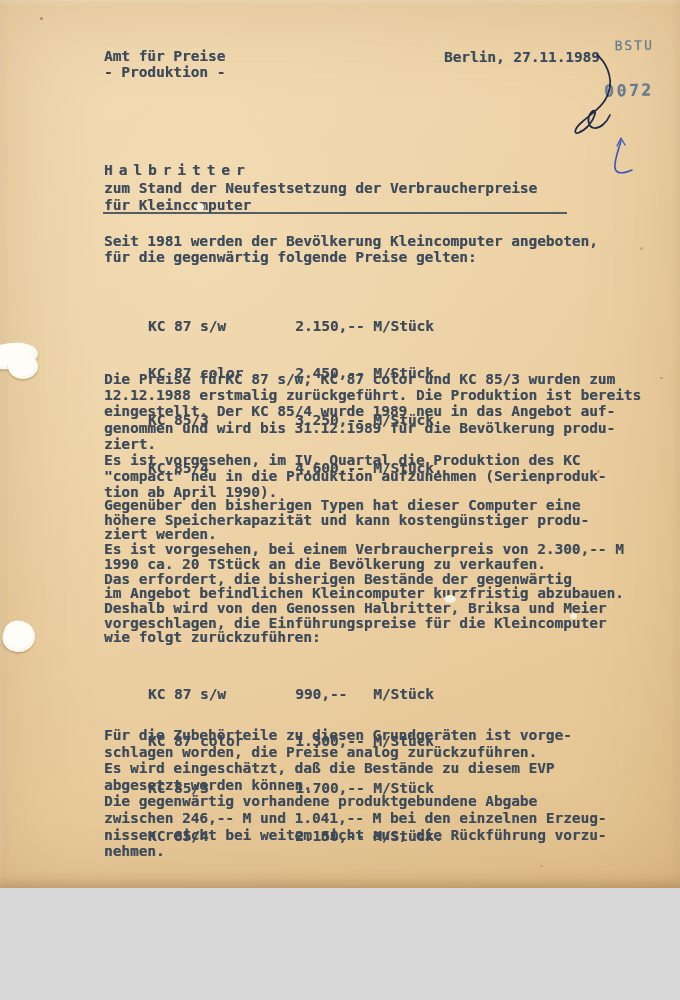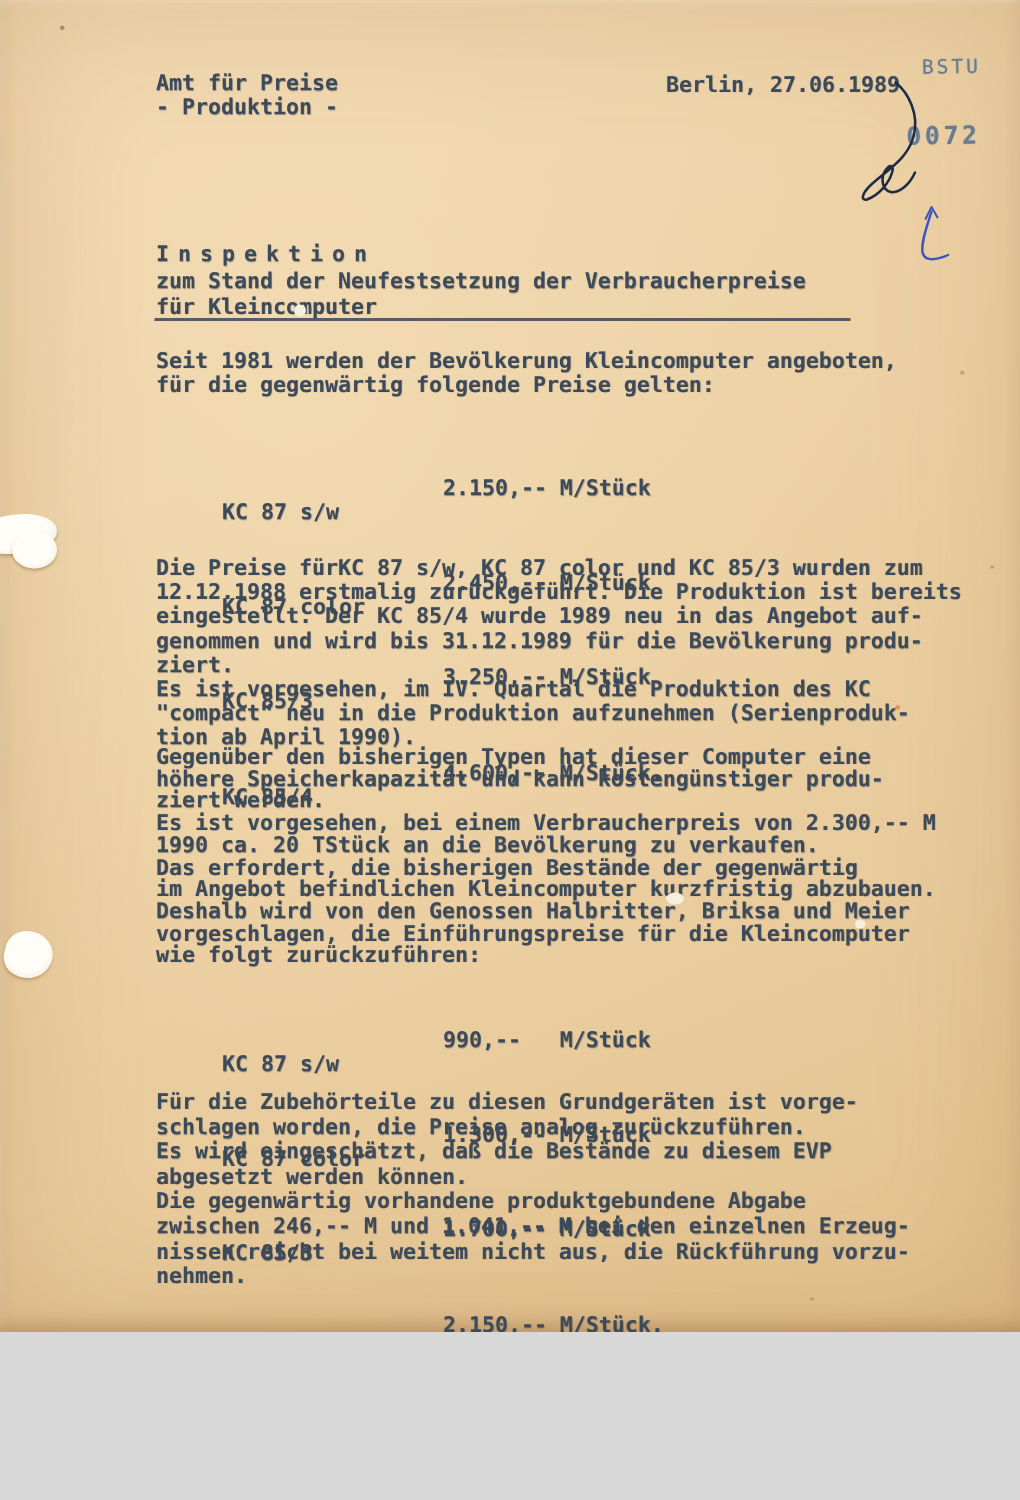--- a/index.html
+++ b/index.html
@@ -35,21 +35,21 @@
   .stamp .l1{font-size:13px;letter-spacing:2px;padding-left:12px;}
   .stamp .l2{font-size:16.5px;font-weight:bold;letter-spacing:2.5px;}
   .title{left:104px;top:162px;font-weight:bold;letter-spacing:6px;}
   .subtitle{left:104px;top:180px;line-height:17px;}
   .rule{left:103px;top:212px;width:464px;height:1.7px;background:#3d4a5a;opacity:.88;}
   .intro{left:104px;top:233px;line-height:16.4px;}
   .ptable{left:148px;line-height:15.8px;}
   .t-current{top:287px;}
   .t-proposed{top:655px;}
   .prow{display:flex;}
-  .c-model{width:17ch;margin-top:16px;}
+  .c-model{width:17ch;}
   .c-price{width:8ch;text-align:left;}
   .c-unit{margin-left:1ch;}
   .para-production{left:104px;top:371px;line-height:16.2px;}
   .para-proposal{left:104px;top:498px;line-height:14.7px;}
   .para-closing{left:104px;top:727px;line-height:16.6px;}
   .damage{position:absolute;background:radial-gradient(ellipse at 45% 40%, #fefdf8 55%, #f2ecdc 85%, #e8ddc4 100%);box-shadow:0 1.5px 2px rgba(120,80,30,.35);}
   .dmgA1{left:-16px;top:343px;width:54px;height:26px;border-radius:48%;transform:rotate(-6deg);}
   .dmgA2{left:8px;top:354px;width:30px;height:25px;border-radius:50%;}
   .dmgB{left:3px;top:621px;width:32px;height:31px;border-radius:48% 52% 55% 45%;transform:rotate(14deg);}
   .fleck{position:absolute;background:#f7efdd;border-radius:50%;filter:blur(.4px);}
@@ -64,23 +64,23 @@
 
 <div class="paper">
 
   <div class="abs stamp">
     <div class="l1">BSTU</div>
     <div class="l2">0072</div>
   </div>
 
   <div class="abs tw sender"><span>Amt für Preise</span><br><span>- Produktion -</span></div>
 
-  <div class="abs tw dateline">Berlin, 27.06.1989</div>
+  <div class="abs tw dateline">Berlin, 27.11.1989</div>
 
-  <div class="abs tw title">Inspektion</div>
+  <div class="abs tw title">Halbritter</div>
   <div class="abs tw subtitle">zum Stand der Neufestsetzung der Verbraucherpreise
 für Kleincomputer</div>
   <div class="abs rule"></div>
 
   <div class="abs tw intro">Seit 1981 werden der Bevölkerung Kleincomputer angeboten,
 für die gegenwärtig folgende Preise gelten:</div>
 
   <div class="abs tw ptable t-current">
     <div class="prow"><span class="c-model">KC 87 s/w</span><span class="c-price">2.150,--</span><span class="c-unit">M/Stück</span></div>
     <div class="prow"><span class="c-model">KC 87 color</span><span class="c-price">2.450,--</span><span class="c-unit">M/Stück</span></div>

